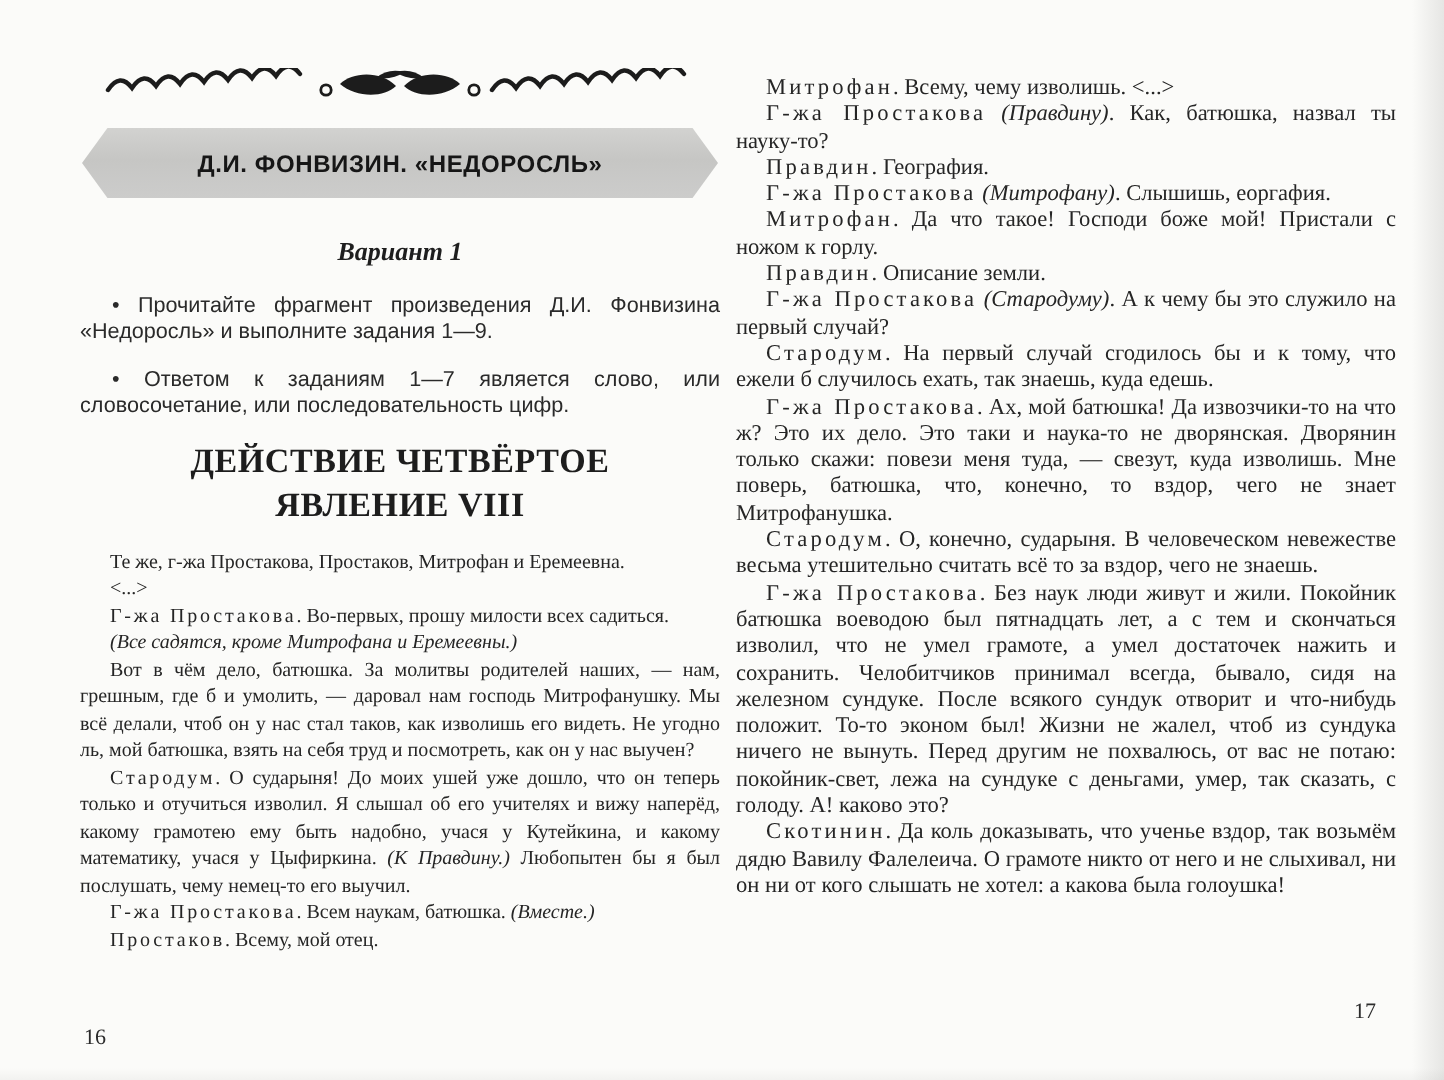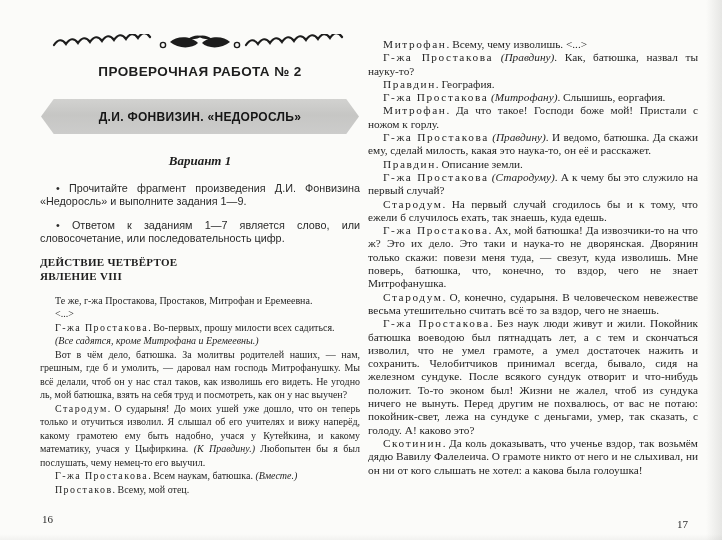--- a/index.html
+++ b/index.html
@@ -36,39 +36,39 @@
   .variant-title {
     margin:0 0 13px 0; text-align:center;
     font-weight:bold; font-style:italic; font-size:13px; color:#1e1e1e;
   }
   .instruction {
     margin:0 0 10px 0; text-align:justify; text-indent:16px;
     font-family:"Liberation Sans", sans-serif;
     font-size:10.8px; line-height:13.4px; color:#2a2a2a;
   }
   .act-heading, .scene-heading {
-    margin:2px 0 1px 0; text-align:left; font-weight:bold;
-    font-size:11px; letter-spacing:0.3px; color:#1d1d1d;
+    margin:2px 0 1px 0; text-align:center; font-weight:bold;
+    font-size:17px; letter-spacing:0.3px; color:#1d1d1d;
   }
   .scene-heading { margin-bottom:12px; }
 
   
   .play-text p {
     margin:0; text-align:justify; text-indent:15px;
     font-size:11.3px; line-height:13.3px; hyphens:auto;
   }
   .page-left .play-text p { font-size:10px; line-height:13.5px; }
   .play-text .speaker { letter-spacing:0.14em; }
   .play-text .i { font-style:italic; }
 
   .page-num {
     position:absolute; font-size:11px; color:#2c2c2c;
   }
   .pn-left  { left:42px;  bottom:15px; }
-  .pn-right { right:34px; bottom:10px; }
+  .pn-right { right:34px; bottom:28px; }
 
   .edge-right {
     position:absolute; top:0; right:0; width:16px; height:100%;
     background:linear-gradient(to right, rgba(120,120,118,0) 0%, rgba(120,120,118,0.16) 100%);
     pointer-events:none;
   }
   .edge-bottom {
     position:absolute; left:0; bottom:0; width:100%; height:6px;
     background:linear-gradient(to bottom, rgba(120,120,118,0) 0%, rgba(120,120,118,0.07) 100%);
     pointer-events:none;
@@ -93,21 +93,20 @@
           <path d="M138,5 q6,-5 14,-3 q-5,4 -14,3 Z"></path>
           <path d="M162,5 q-6,-5 -14,-3 q5,4 14,3 Z"></path>
         </g>
         <g fill="none" stroke="#1c1c1c" stroke-width="1.4">
           <circle cx="113" cy="11" r="2.6"></circle>
           <circle cx="187" cy="11" r="2.6"></circle>
         </g>
       </svg>
     </div>
 
-    <h1 class="worksheet-title">ПРОВЕРОЧНАЯ РАБОТА № 2</h1>
 
     <div class="banner">
       <span>Д.И. ФОНВИЗИН. «НЕДОРОСЛЬ»</span>
     </div>
 
     <h2 class="variant-title">Вариант 1</h2>
 
     <p class="instruction"><span>•</span>&nbsp;<span>Прочитайте фрагмент произведения Д.И. Фонвизина «Недоросль» и выполните задания 1—9.</span></p>
 
     <p class="instruction"><span>•</span>&nbsp;<span>Ответом к заданиям 1—7 является слово, или словосочетание, или последовательность цифр.</span></p>
@@ -127,21 +126,20 @@
       </div>
   </div>
 
   <div class="page page-right">
     <div class="play-text">
         <p><span class="speaker">Митрофан</span><span class="n">. Всему, чему изволишь. &lt;...&gt;</span></p>
         <p><span class="speaker">Г-жа Простакова</span><span class="n"> </span><span class="i">(Правдину)</span><span class="n">. Как, батюшка, назвал ты науку-то?</span></p>
         <p><span class="speaker">Правдин</span><span class="n">. География.</span></p>
         <p><span class="speaker">Г-жа Простакова</span><span class="n"> </span><span class="i">(Митрофану)</span><span class="n">. Слышишь, еоргафия.</span></p>
         <p><span class="speaker">Митрофан</span><span class="n">. Да что такое! Господи боже мой! Пристали с ножом к горлу.</span></p>
-        <p><span class="speaker">Г-жа Простакова</span><span class="n"> </span><span class="i">(Правдину)</span><span class="n">. И ведомо, батюшка. Да скажи ему, сделай милость, какая это наука-то, он её и расскажет.</span></p>
         <p><span class="speaker">Правдин</span><span class="n">. Описание земли.</span></p>
         <p><span class="speaker">Г-жа Простакова</span><span class="n"> </span><span class="i">(Стародуму)</span><span class="n">. А к чему бы это служило на первый случай?</span></p>
         <p><span class="speaker">Стародум</span><span class="n">. На первый случай сгодилось бы и к тому, что ежели б случилось ехать, так знаешь, куда едешь.</span></p>
         <p><span class="speaker">Г-жа Простакова</span><span class="n">. Ах, мой батюшка! Да извозчики-то на что ж? Это их дело. Это таки и наука-то не дворянская. Дворянин только скажи: повези меня туда, — свезут, куда изволишь. Мне поверь, батюшка, что, конечно, то вздор, чего не знает Митрофанушка.</span></p>
         <p><span class="speaker">Стародум</span><span class="n">. О, конечно, сударыня. В человеческом невежестве весьма утешительно считать всё то за вздор, чего не знаешь.</span></p>
         <p><span class="speaker">Г-жа Простакова</span><span class="n">. Без наук люди живут и жили. Покойник батюшка воеводою был пятнадцать лет, а с тем и скончаться изволил, что не умел грамоте, а умел достаточек нажить и сохранить. Челобитчиков принимал всегда, бывало, сидя на железном сундуке. После всякого сундук отворит и что-нибудь положит. То-то эконом был! Жизни не жалел, чтоб из сундука ничего не вынуть. Перед другим не похвалюсь, от вас не потаю: покойник-свет, лежа на сундуке с деньгами, умер, так сказать, с голоду. А! каково это?</span></p>
         <p><span class="speaker">Скотинин</span><span class="n">. Да коль доказывать, что ученье вздор, так возьмём дядю Вавилу Фалелеича. О грамоте никто от него и не слыхивал, ни он ни от кого слышать не хотел: а какова была голоушка!</span></p>
       </div>
   </div>
 

